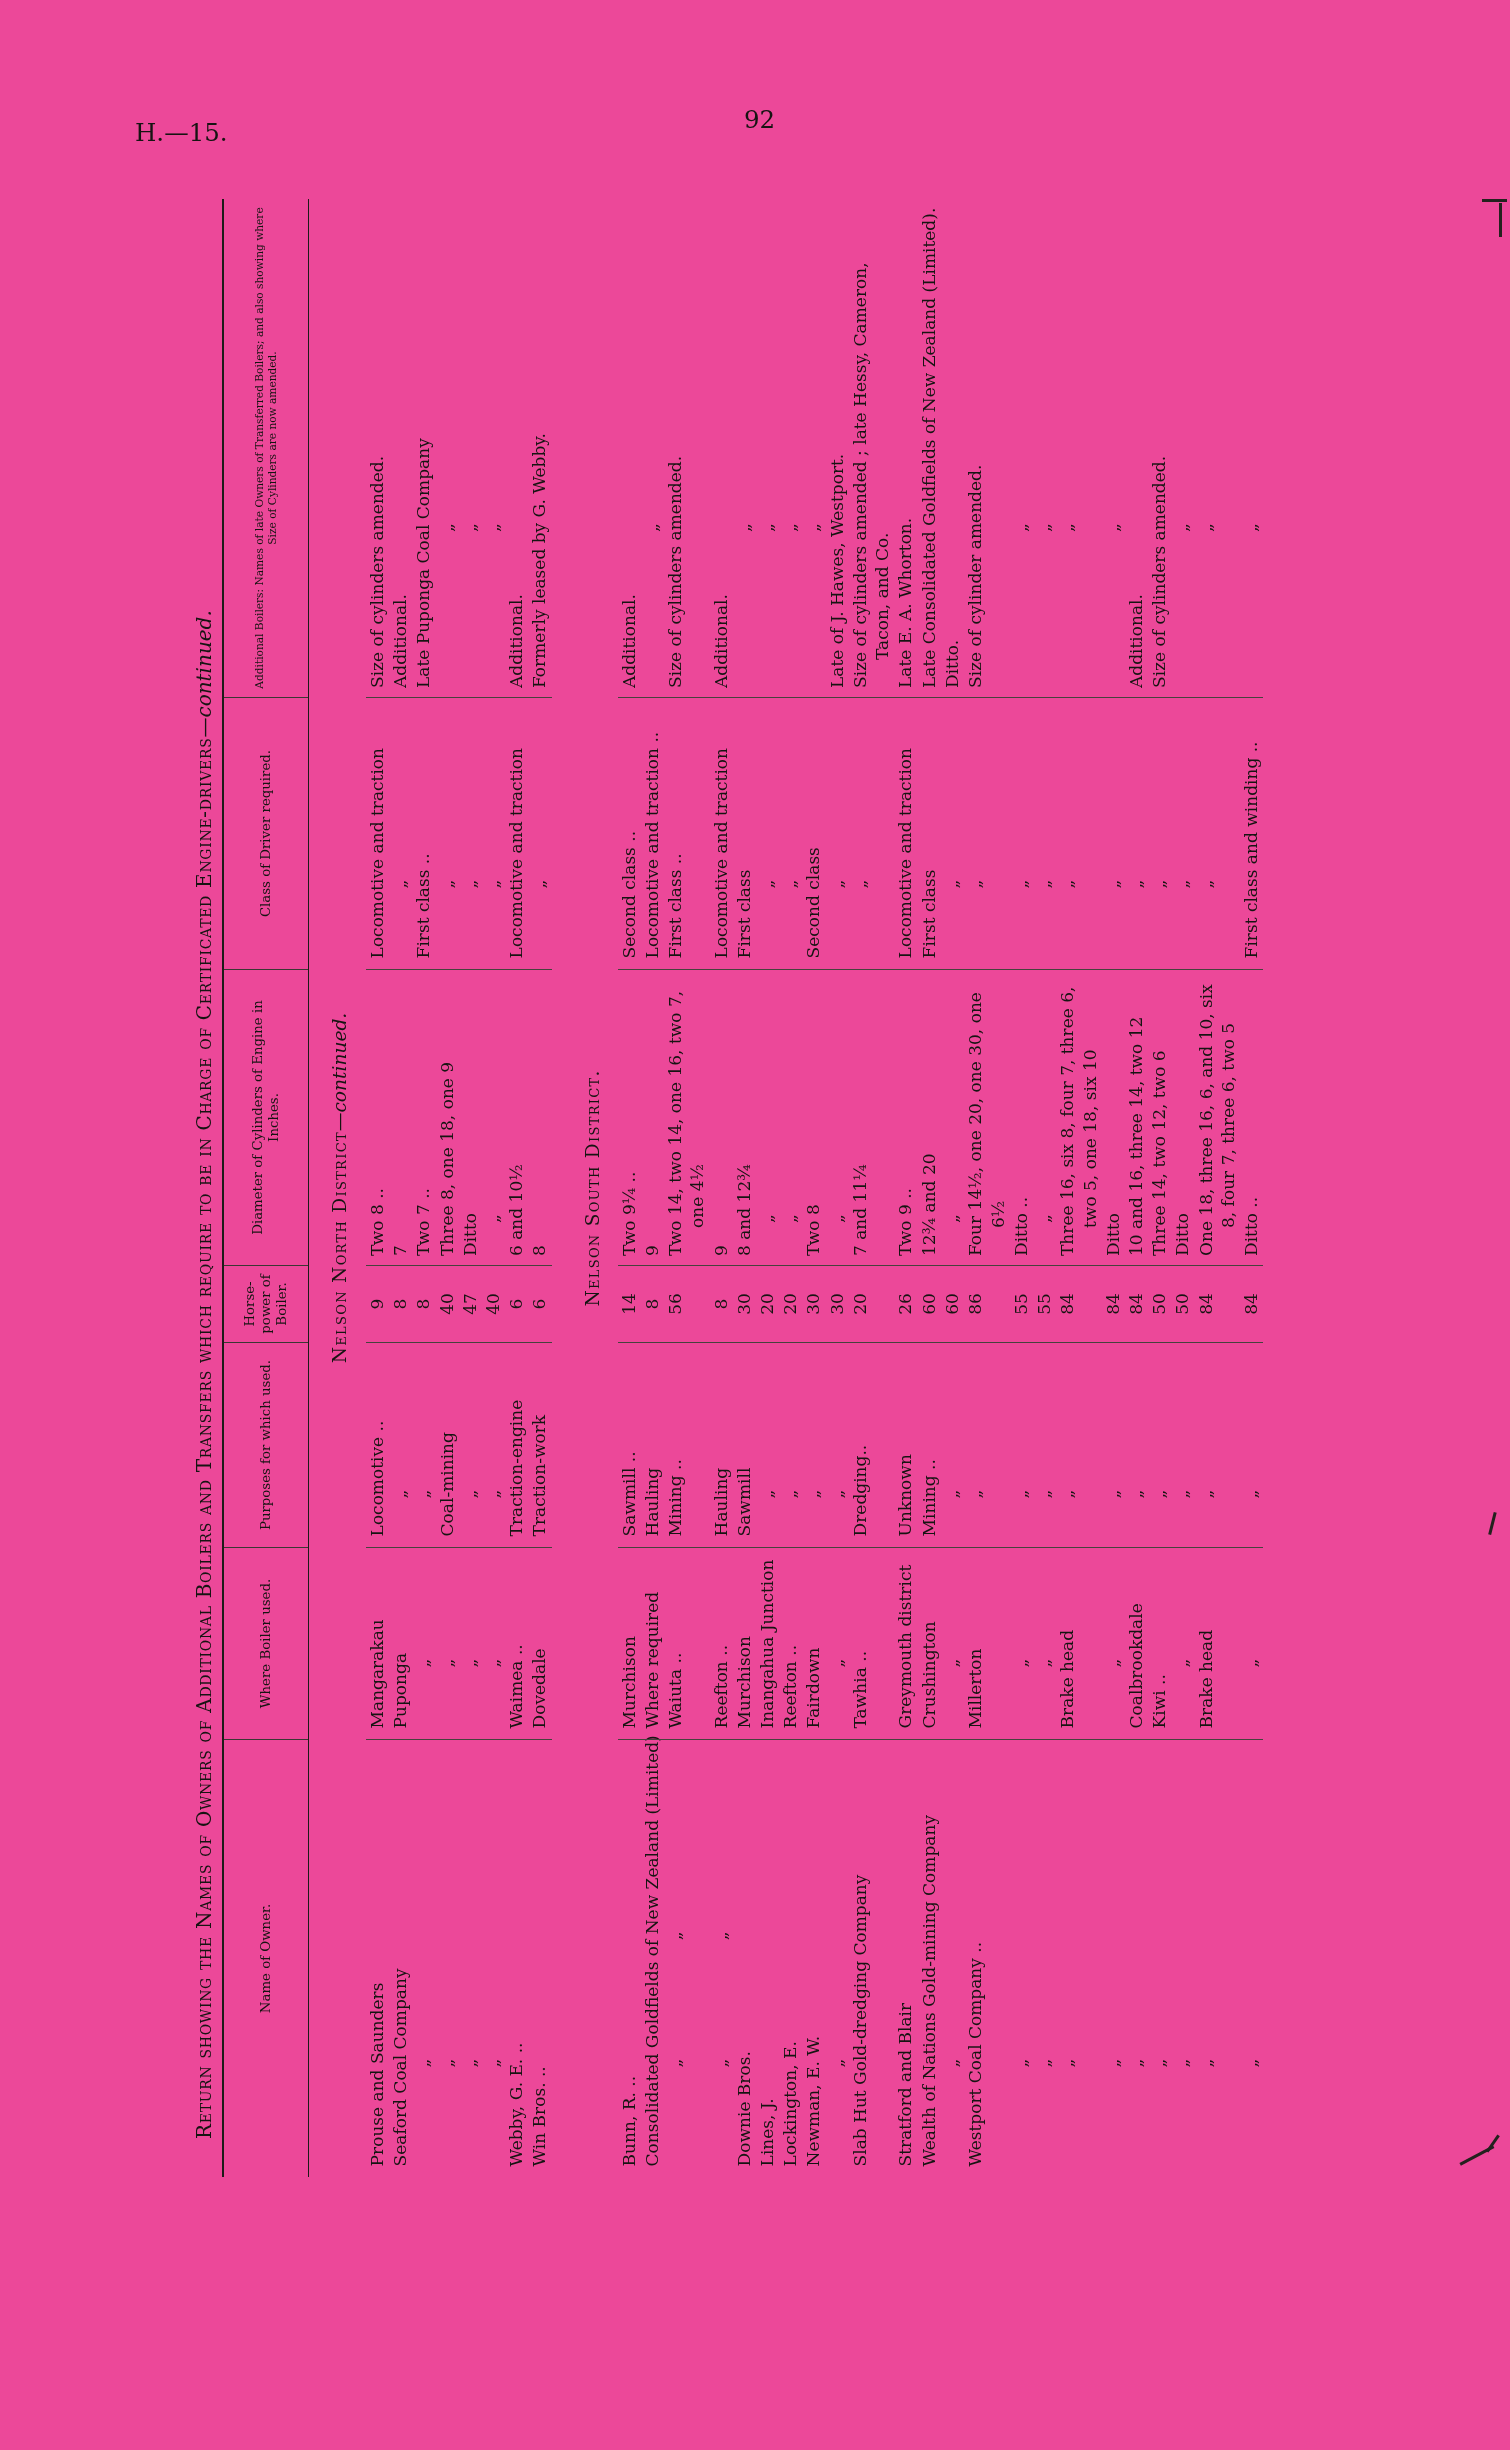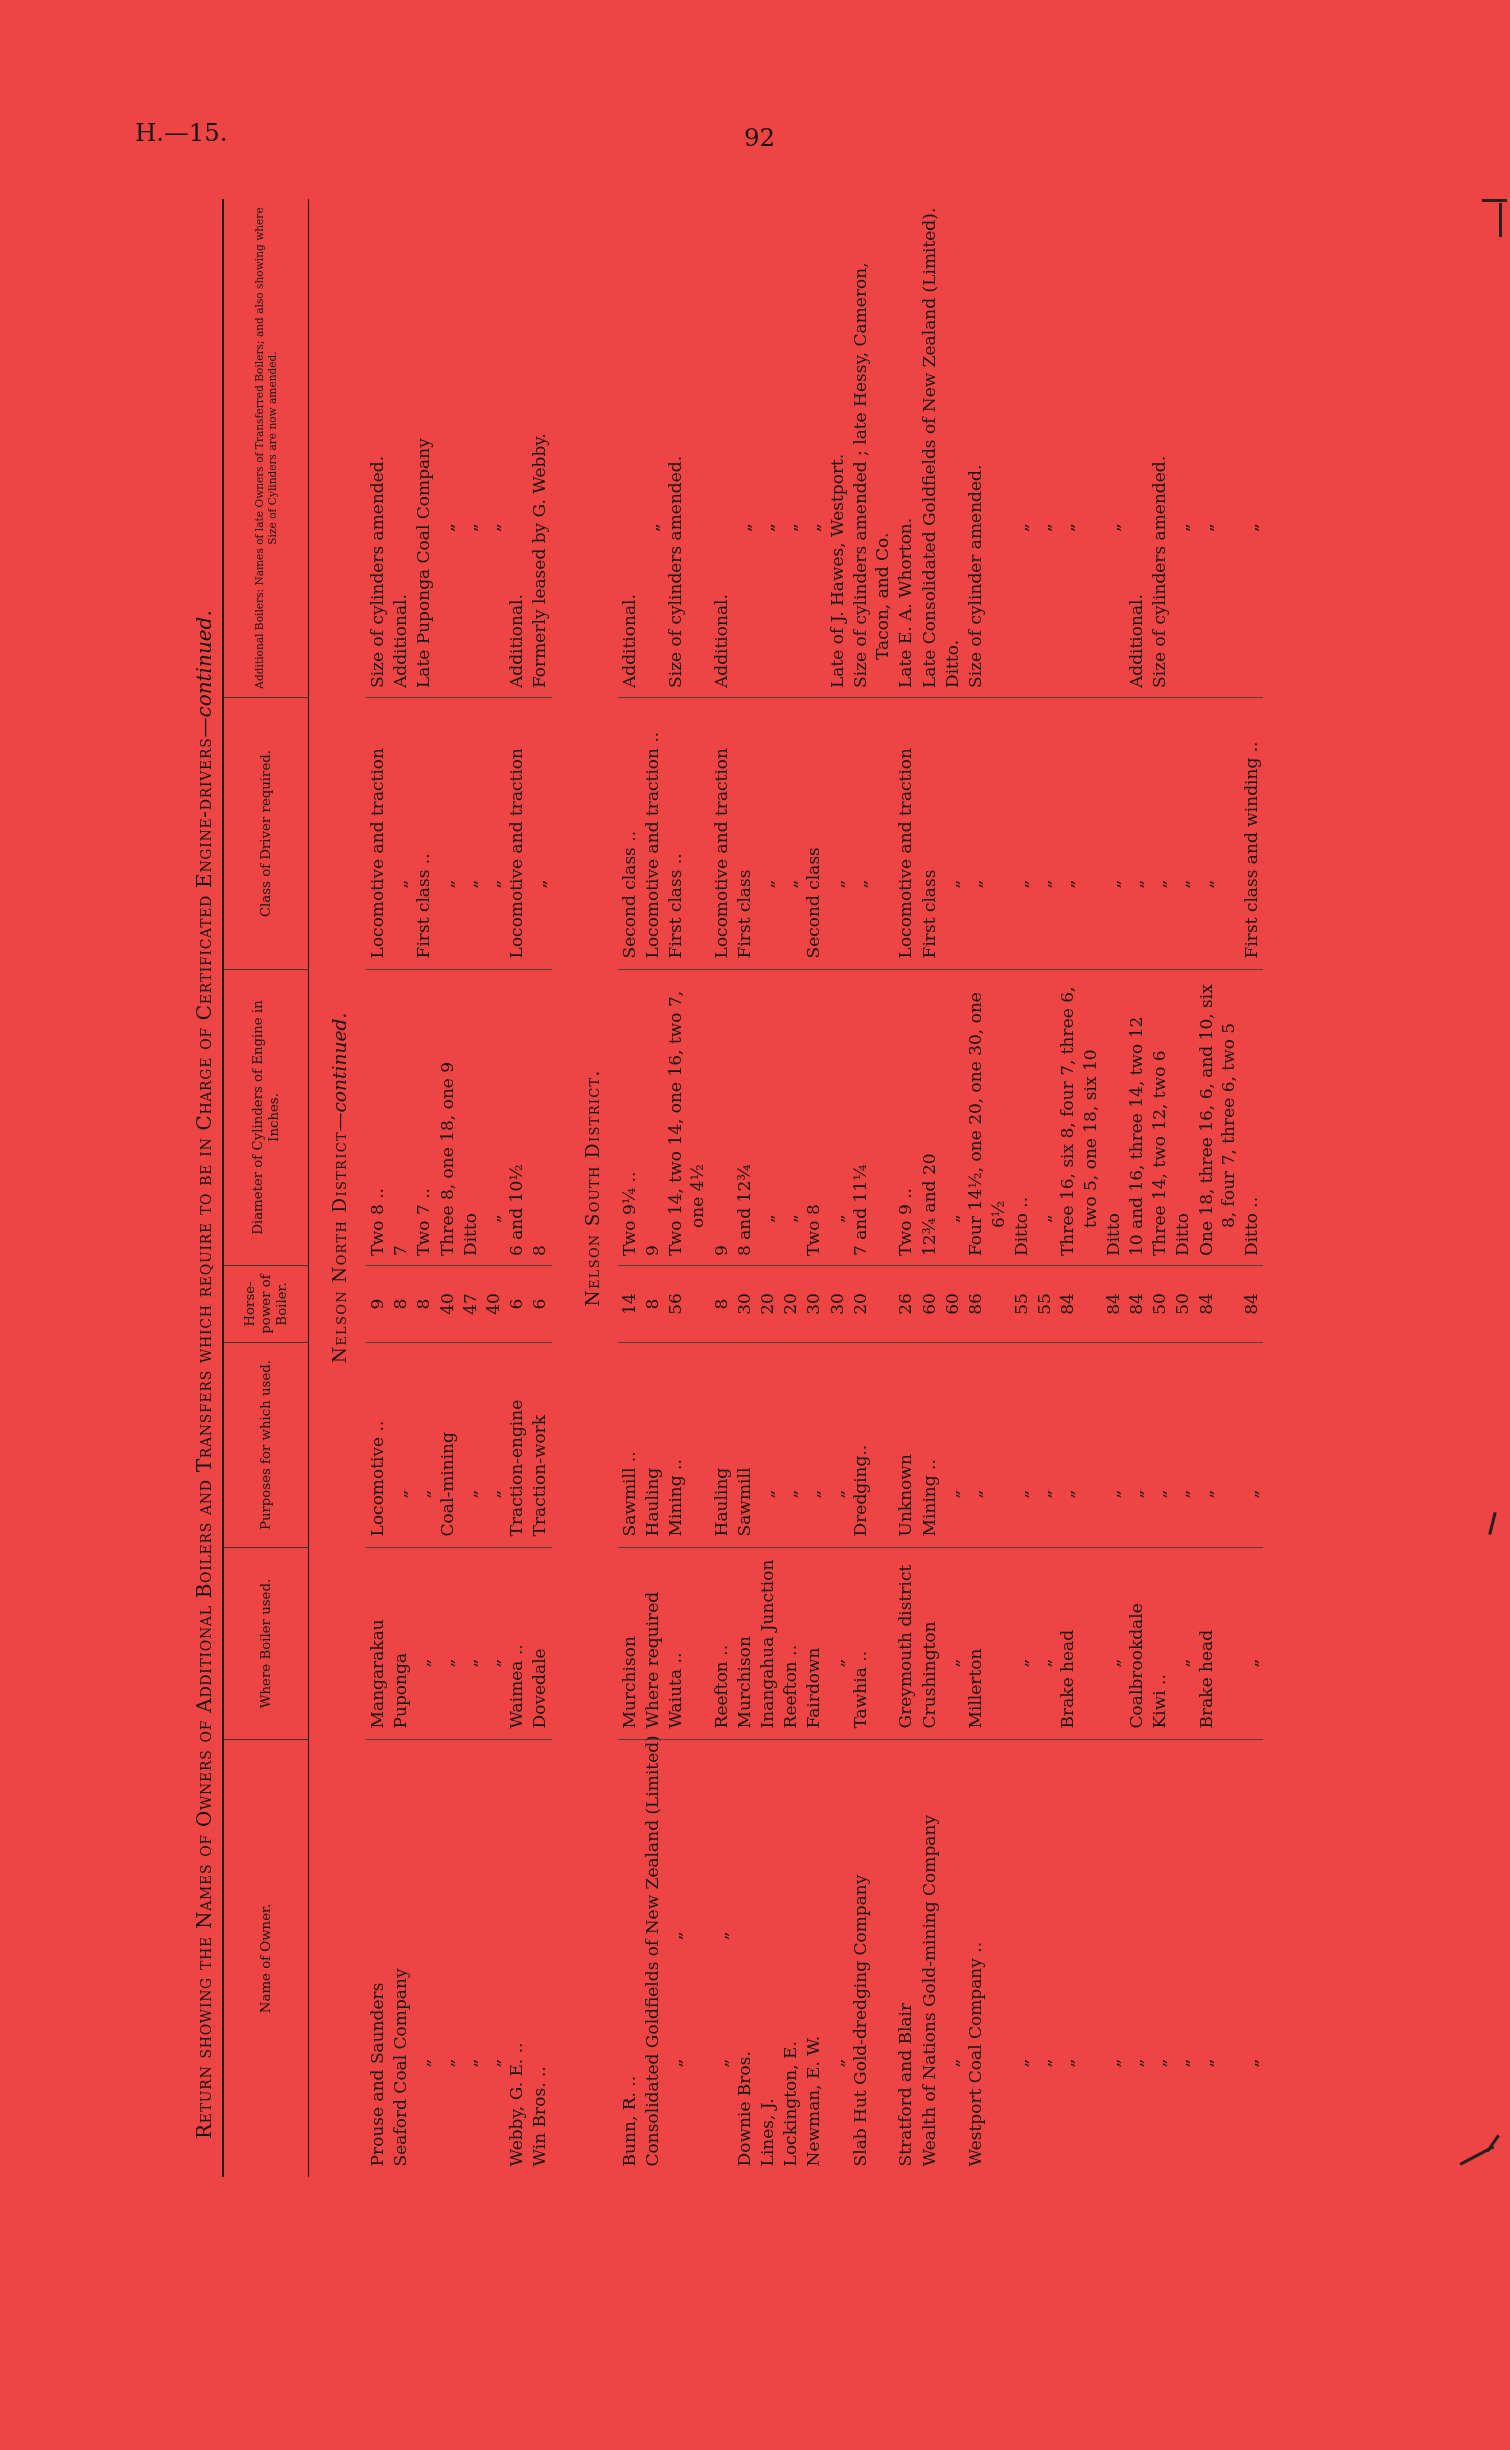--- a/index.html
+++ b/index.html
@@ -1,19 +1,19 @@
 <!DOCTYPE html>
 <html style="font-size:10.6px"><head>
 <meta charset="utf-8">
 <style>
   html,body{margin:0;padding:0;background:#e8e6e1;}
-  .sheet{position:relative;width:1511px;height:2450px;background:#ef4444;overflow:hidden;
+  .sheet{position:relative;width:1511px;height:2450px;background:#ec4899;overflow:hidden;
          font-family:"DejaVu Serif","Liberation Serif",serif;color:#161412;}
   #docref{left:135px;top:118px;position:absolute;font-size:24.5px;}
-  #pageno{left:744px;top:123px;position:absolute;font-size:24.5px;}
+  #pageno{left:744px;top:105px;position:absolute;font-size:24.5px;}
 
   
   .landscape{position:absolute;left:189px;top:2177px;width:1978px;height:1322px;
              transform:rotate(-90deg);transform-origin:0 0;}
   .title{white-space:nowrap;font-size:20px;height:33px;line-height:30.5px;padding-left:38px;
          font-variant:small-caps;letter-spacing:0.7px;}
   .title .cont{font-style:italic;font-variant:normal;letter-spacing:0;}
   .tbl{width:1978px;border-top:2px solid #1c1a18;}
   .hdr-row{display:flex;border-bottom:1.3px solid #1c1a18;}
   .hdr-cell{flex:none;box-sizing:border-box;display:flex;align-items:center;justify-content:center;

